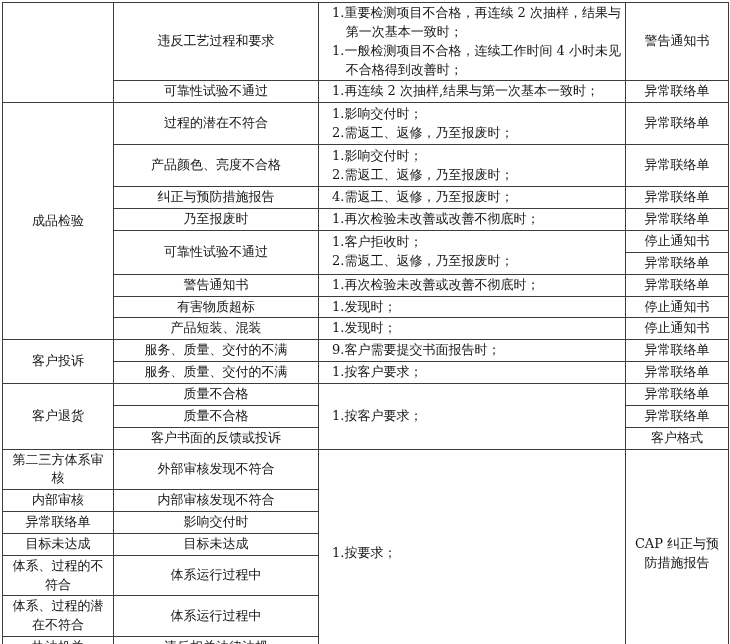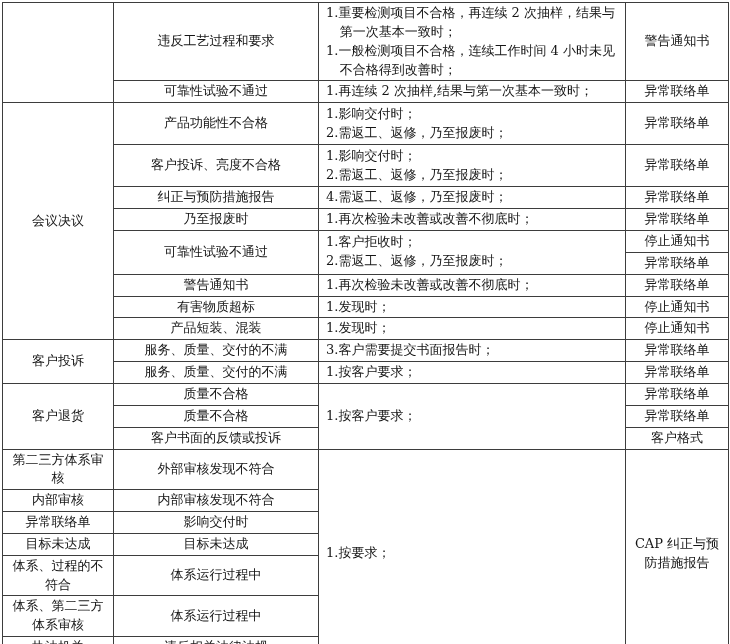--- a/index.html
+++ b/index.html
@@ -29,21 +29,21 @@
     line-height: 1.45;
     color: #161616;
     text-align: center;
     vertical-align: middle;
     padding: 1px 5px;
     overflow: hidden;
     word-break: break-all;
   }
   table.nc td.left {
     text-align: left;
-    padding-left: 7px;
+    padding-left: 13px;
     padding-right: 3px;
   }
   table.nc td .hang {
     padding-left: 1.05em;
     text-indent: -1.05em;
   }
 </style>
 </head>
 <body>
 
@@ -64,30 +64,30 @@
             <div class="hang">1.一般检测项目不合格，连续工作时间 4 小时未见不合格得到改善时；</div>
           </td>
           <td>警告通知书</td>
         </tr>
         <tr style="height: 20px;">
           <td>可靠性试验不通过</td>
           <td class="left">1.再连续 2 次抽样,结果与第一次基本一致时；</td>
           <td>异常联络单</td>
         </tr>
         <tr style="height: 42px;">
-          <td rowspan="9">会议决议</td>
-          <td>产品功能性不合格</td>
+          <td rowspan="9">成品检验</td>
+          <td>过程的潜在不符合</td>
           <td class="left">
             <div class="hang">1.影响交付时；</div>
             <div class="hang">2.需返工、返修，乃至报废时；</div>
           </td>
           <td>异常联络单</td>
         </tr>
         <tr style="height: 42px;">
-          <td>客户投诉、亮度不合格</td>
+          <td>产品颜色、亮度不合格</td>
           <td class="left">
             <div class="hang">1.影响交付时；</div>
             <div class="hang">2.需返工、返修，乃至报废时；</div>
           </td>
           <td>异常联络单</td>
         </tr>
         <tr style="height: 20px;">
           <td>纠正与预防措施报告</td>
           <td class="left">4.需返工、返修，乃至报废时；</td>
           <td>异常联络单</td>
@@ -119,21 +119,21 @@
           <td>停止通知书</td>
         </tr>
         <tr style="height: 20px;">
           <td>产品短装、混装</td>
           <td class="left">1.发现时；</td>
           <td>停止通知书</td>
         </tr>
         <tr style="height: 20px;">
           <td rowspan="2">客户投诉</td>
           <td>服务、质量、交付的不满</td>
-          <td class="left">3.客户需要提交书面报告时；</td>
+          <td class="left">9.客户需要提交书面报告时；</td>
           <td>异常联络单</td>
         </tr>
         <tr style="height: 20px;">
           <td>服务、质量、交付的不满</td>
           <td class="left">1.按客户要求；</td>
           <td>异常联络单</td>
         </tr>
         <tr style="height: 20px;">
           <td rowspan="3">客户退货</td>
           <td>质量不合格</td>
@@ -164,21 +164,21 @@
         </tr>
         <tr style="height: 20px;">
           <td>目标未达成</td>
           <td>目标未达成</td>
         </tr>
         <tr style="height: 40px;">
           <td>体系、过程的不符合</td>
           <td>体系运行过程中</td>
         </tr>
         <tr style="height: 40px;">
-          <td>体系、第二三方体系审核</td>
+          <td>体系、过程的潜在不符合</td>
           <td>体系运行过程中</td>
         </tr>
         <tr style="height: 20px;">
           <td>执法机关</td>
           <td>违反相关法律法规</td>
         </tr>
       </tbody>
     </table>
 </div>
 

